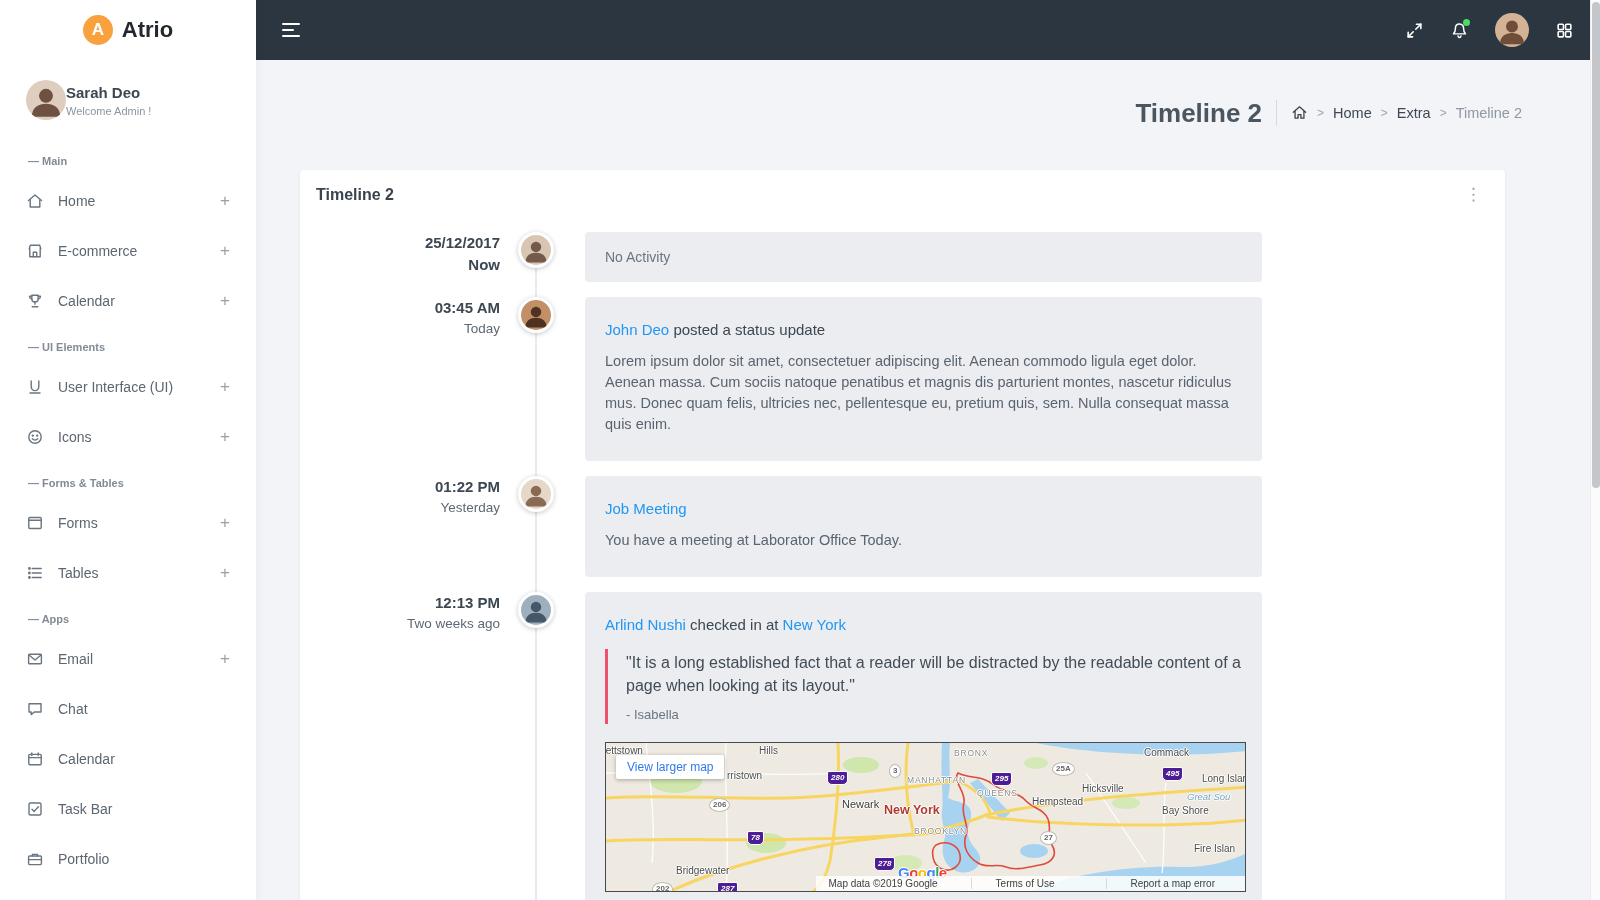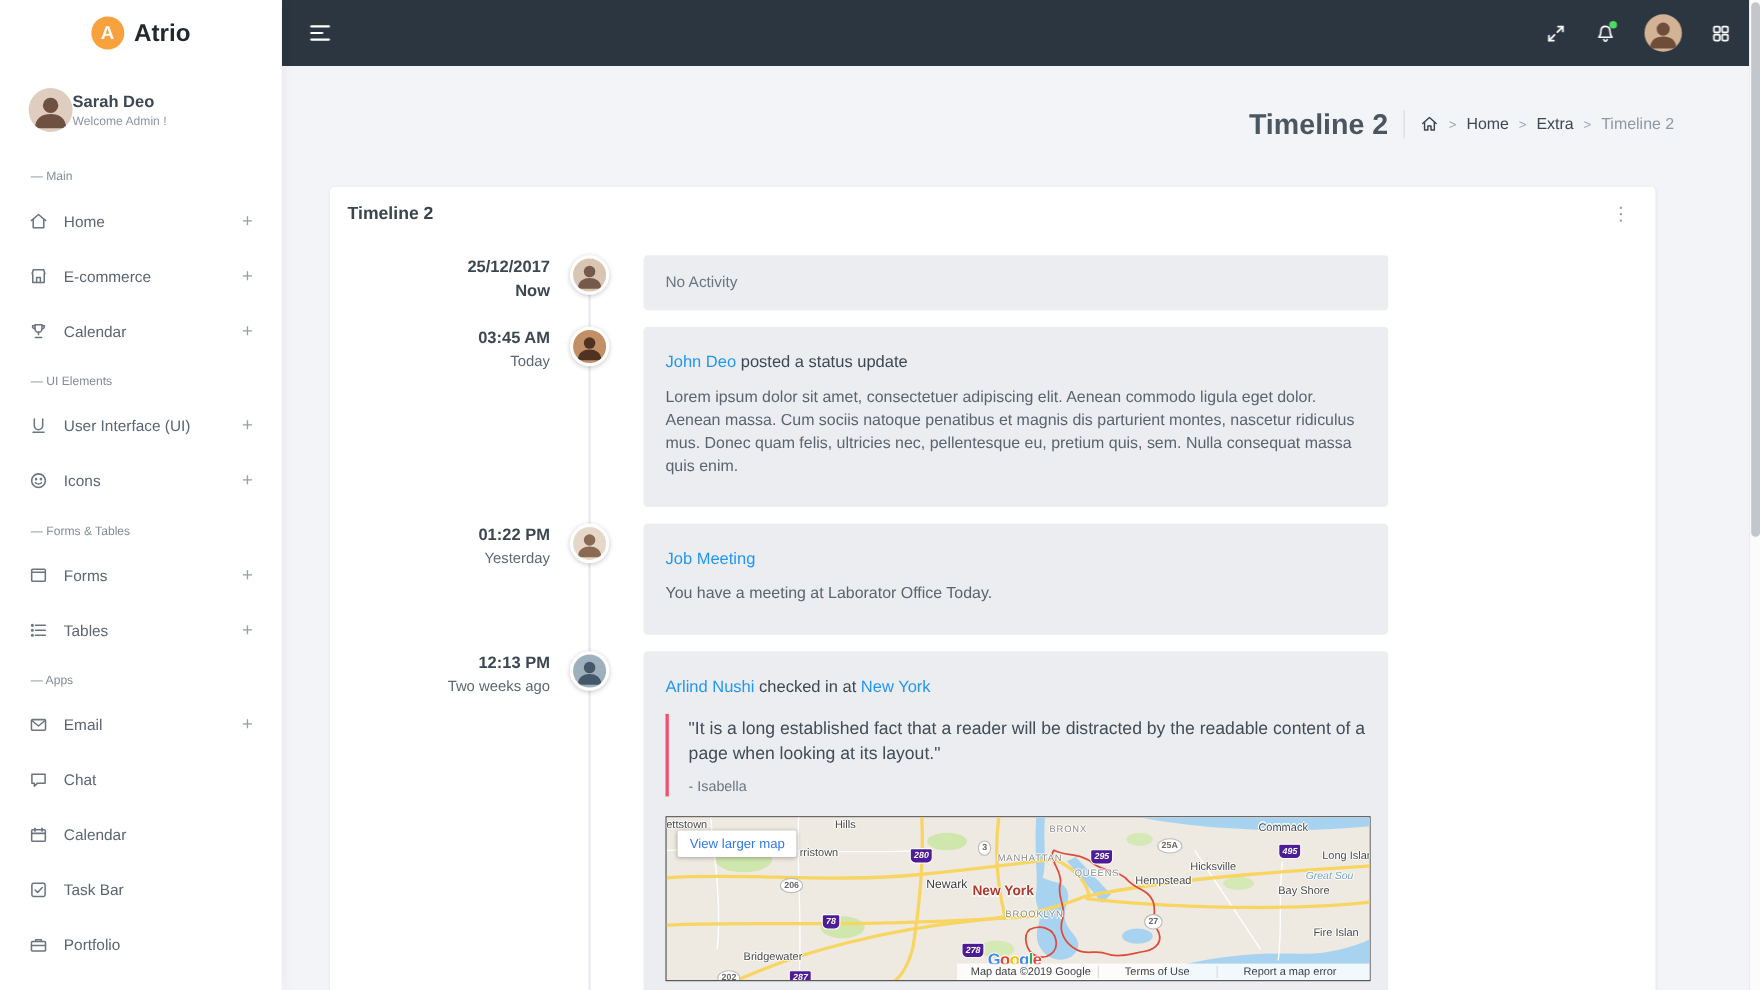--- a/index.html
+++ b/index.html
@@ -11,21 +11,21 @@
   .sidebar { position:fixed; left:0; top:0; width:256px; height:900px; background:#fff; z-index:20; box-shadow:0 0 12px rgba(0,0,0,.05); }
   .logo { height:60px; display:flex; align-items:center; justify-content:center; gap:9px; cursor:pointer; }
   .logo-badge { width:30px; height:30px; border-radius:50%; background:#f9a13c; color:#fff; font-weight:700; display:flex; align-items:center; justify-content:center; font-size:17px; }
   .logo-text { font-size:22px; font-weight:600; color:#23282d; }
   .profile { display:flex; align-items:center; gap:0; padding:18px 26px; height:80px; }
   .avatar { border-radius:50%; overflow:hidden; display:block; flex:none; }
   .avatar svg { width:100%; height:100%; display:block; }
   .pf-av { width:40px; height:40px; background:#dfcdbf; color:#6e5140; }
   .p-name { font-size:15px; font-weight:700; color:#3c4752; }
   .p-welcome { font-size:11px; color:#8b95a0; margin-top:4px; }
-  .sec-label { padding:14px 28px 8px; line-height:14px; font-size:11px; font-weight:400; color:#828b95; }
+  .sec-label { padding:14px 28px 8px; line-height:14px; font-size:11px; font-weight:700; color:#828b95; }
   .mi { display:flex; align-items:center; height:50px; padding:0 26px; cursor:pointer; }
   .mi-icon { width:18px; height:18px; margin-right:14px; color:#6a7580; flex:none; }
   .mi-icon svg { width:18px; height:18px; display:block; }
   .mi-label { flex:1; font-size:14px; color:#5c6670; }
   .mi-plus { font-size:17px; color:#97a0aa; font-weight:300; }
 
   
   .topbar { position:fixed; left:256px; top:0; right:0; height:60px; background:#2b3640; display:flex; align-items:center; justify-content:space-between; padding:0 26px; z-index:15; }
   .hamburger { display:flex; flex-direction:column; gap:4px; cursor:pointer; background:none; border:none; padding:4px 0; }
   .hamburger span { display:block; height:2px; background:#fff; border-radius:1px; }
@@ -87,21 +87,21 @@
   .ml.city { font-size:11px; color:#3c3c3c; }
   .ml.water { font-style:italic; color:#74a4bf; font-size:9.5px; }
   .shield { position:absolute; font-size:8px; line-height:1; padding:2px 3px; font-weight:700; z-index:3; }
   .shield.i { background:#4c1d95; color:#fff; border:1px solid #fff; border-radius:2px 2px 5px 5px;font-style:italic; }
   .shield.s { background:#fff; color:#666; border:1px solid #bdbbb5; border-radius:50%; }
   .map-google { position:absolute; left:292px; bottom:10px; font-size:15px; font-weight:700; letter-spacing:-.5px; z-index:3;
         text-shadow:0 1px 0 #fff, 0 -1px 0 #fff, 1px 0 0 #fff, -1px 0 0 #fff; }
   .g-b { color:#4285F4; } .g-r { color:#EA4335; } .g-y { color:#FBBC05; } .g-g { color:#34A853; }
   .map-attr { position:absolute; right:0; bottom:0; background:rgba(255,255,255,.85); display:flex; align-items:center; height:15px; font-size:10px; color:#3c4043; padding:0 6px; z-index:4; }
   .map-attr .attr-txt { padding:0 6px; }
-  .map-attr a { color:#3c4043; padding:0 24px; border-left:1px solid #d9d9d9; }
+  .map-attr a { color:#3c4043; padding:0 24px; border-left:1px solid #d9d9d9;margin-left:27px; }
 
   
   .scrollbar { position:fixed; right:0; top:0; width:10px; height:900px; background:#fbfbfb; border-left:1px solid #ededed; z-index:50; }
   .scroll-thumb { position:absolute; top:2px; left:1px; width:8px; height:486px; background:#c3c7cb; border-radius:4px; cursor:pointer; }
 </style>
 </head>
 <body>
 
 <aside class="sidebar">
   <div class="logo">

